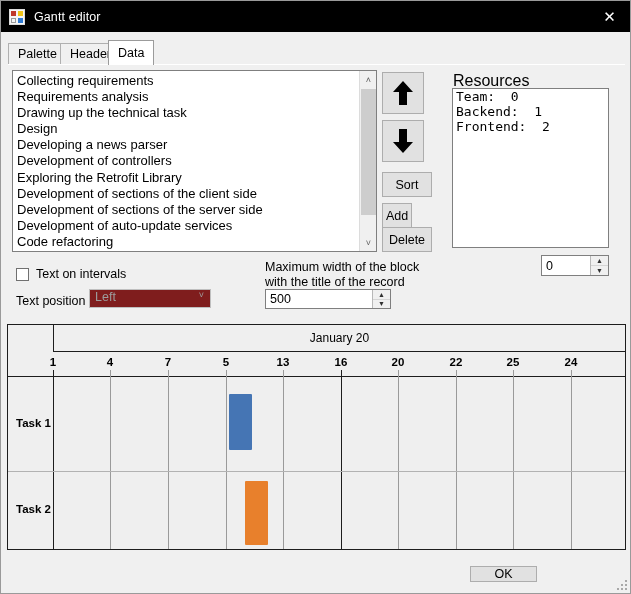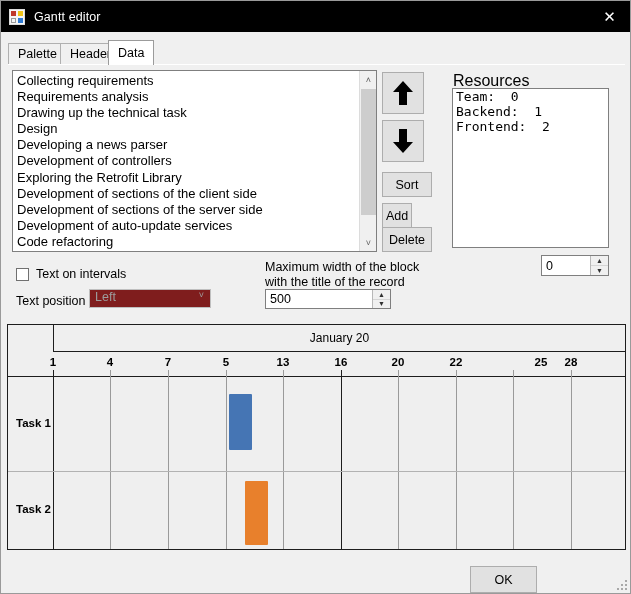--- a/index.html
+++ b/index.html
@@ -357,21 +357,21 @@
   }
   .g-leftcol {
     position: absolute;
     left: 45px; top: 0; bottom: 0;
     width: 1px; background: #1d1d1d;
   }
 
   
   .footer-btn {
     position: absolute;
-    width: 67px; height: 27px;
+    width: 67px; height: 16px;
     background: #e1e1e1;
     border: 1px solid #adadad;
     box-sizing: border-box;
     font-size: 12.5px;
     color: #000;
     display: flex; align-items: center; justify-content: center;
     cursor: default;
   }
   .grip {
     position: absolute;
@@ -497,23 +497,23 @@
         <div class="g-daylabel" style="left: 218px;">5</div>
         <div style="position: absolute; left: 218px; top: 18px; width: 1px; height: 7px; background: rgb(154, 154, 154);"></div>
         <div class="g-daylabel" style="left: 275px;">13</div>
         <div style="position: absolute; left: 275px; top: 18px; width: 1px; height: 7px; background: rgb(154, 154, 154);"></div>
         <div class="g-daylabel" style="left: 333px;">16</div>
         <div style="position: absolute; left: 333px; top: 18px; width: 1px; height: 7px; background: rgb(29, 29, 29);"></div>
         <div class="g-daylabel" style="left: 390px;">20</div>
         <div style="position: absolute; left: 390px; top: 18px; width: 1px; height: 7px; background: rgb(154, 154, 154);"></div>
         <div class="g-daylabel" style="left: 448px;">22</div>
         <div style="position: absolute; left: 448px; top: 18px; width: 1px; height: 7px; background: rgb(154, 154, 154);"></div>
-        <div class="g-daylabel" style="left: 505px; margin-left: 28px;">25</div>
+        <div class="g-daylabel" style="left: 505px;">25</div>
         <div style="position: absolute; left: 505px; top: 18px; width: 1px; height: 7px; background: rgb(154, 154, 154);"></div>
-        <div class="g-daylabel" style="left: 563px;">28</div>
+        <div class="g-daylabel" style="left: 563px;">24</div>
         <div style="position: absolute; left: 563px; top: 18px; width: 1px; height: 7px; background: rgb(154, 154, 154);"></div>
       </div>
     <div class="g-body" id="gantt-body">
       <div class="g-leftcol"></div>
     <div class="g-vline" style="left: 45px; background: rgb(29, 29, 29);"></div>
         <div class="g-vline" style="left: 102px; background: rgb(154, 154, 154);"></div>
         <div class="g-vline" style="left: 160px; background: rgb(154, 154, 154);"></div>
         <div class="g-vline" style="left: 218px; background: rgb(154, 154, 154);"></div>
         <div class="g-vline" style="left: 275px; background: rgb(154, 154, 154);"></div>
         <div class="g-vline" style="left: 333px; background: rgb(29, 29, 29);"></div>

